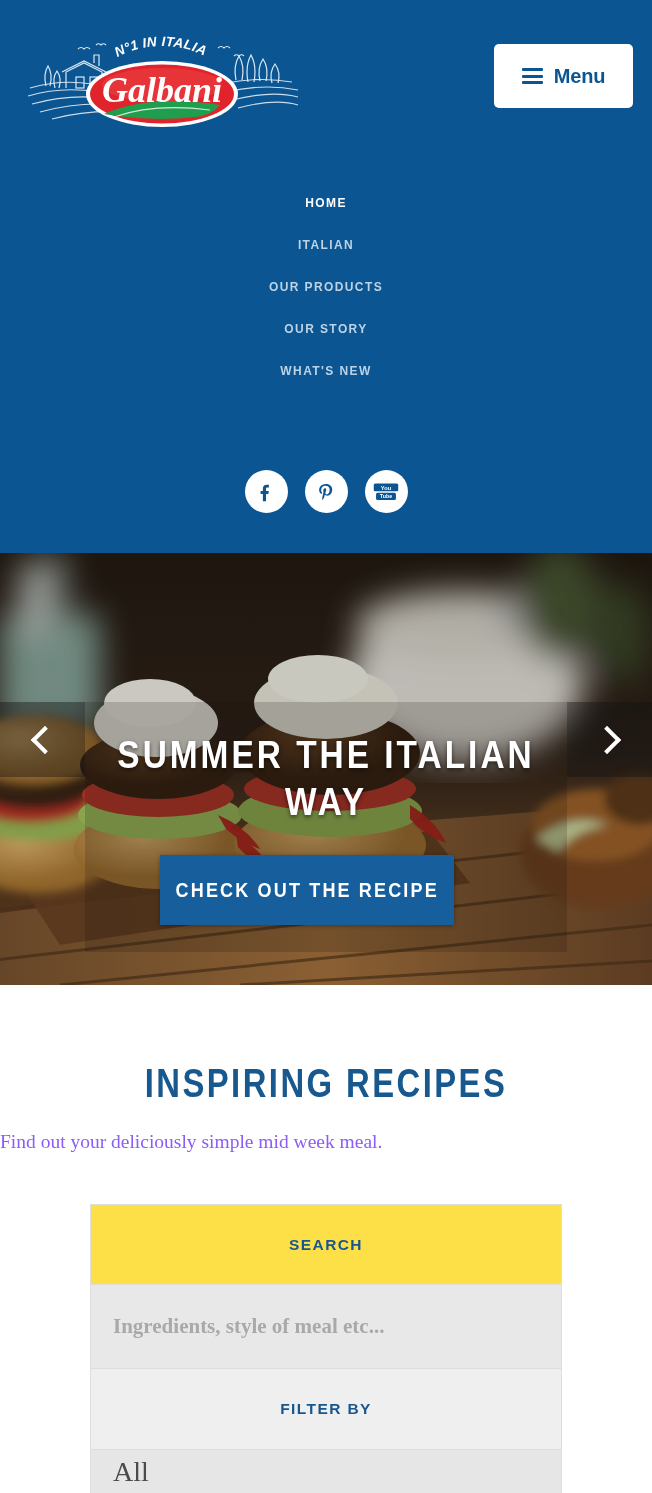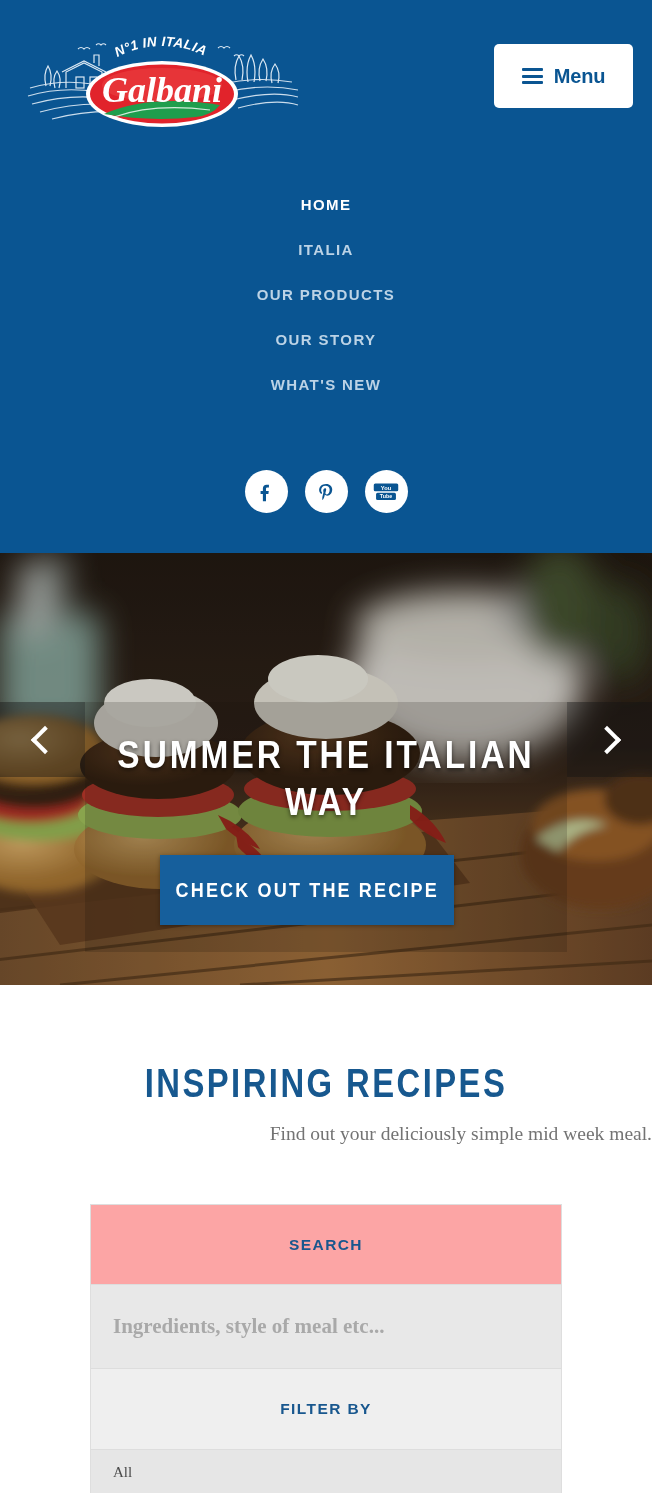--- a/index.html
+++ b/index.html
@@ -41,21 +41,21 @@
     letter-spacing:-0.2px; line-height:1;
   }
 
   
   .nav{
     position:absolute; left:0; top:182px; width:652px;
     text-align:center;
   }
   .nav-item{
     display:block; width:100%;
-    font-size:15px; font-weight:bold; letter-spacing:1.4px;
+    font-size:12px; font-weight:bold; letter-spacing:1.4px;
     color:#bcd3e6; text-decoration:none;
     line-height:1; padding:15px 0; cursor:pointer;
   }
   .nav-item.active{ color:#ffffff; }
 
   .social{
     position:absolute; left:0; top:470px; width:652px;
     display:flex; justify-content:center; gap:17px;
   }
   .soc{
@@ -120,55 +120,55 @@
     background:#ffffff;
   }
   .section-title{
     position:absolute; left:0; top:78px; width:652px; text-align:center;
     color:#17588f; font-size:40px; font-weight:bold;
     letter-spacing:3px; text-transform:uppercase;
     font-family:"Liberation Sans Narrow","Liberation Sans",sans-serif;
     transform:scaleX(0.82); line-height:1;
   }
   .section-sub{
-    position:absolute; left:0; top:135px; width:652px; text-align:right;
-    color:#737373; font-size:19.5px;
+    position:absolute; left:0; top:143px; width:652px; text-align:left;
+    color:#8b5cf6; font-size:19.5px;
     font-family:"Liberation Serif", serif; line-height:1.4;
   }
 
   
   .panel{
     position:absolute; left:90px; top:1204px;
     width:472px; height:289px;
     border:1px solid #dedede; border-bottom:none;
     background:#efefef; overflow:hidden;
   }
   .panel-row{
     position:relative; width:100%;
     display:flex; align-items:center;
     border-bottom:1px solid #dddddd;
   }
-  .row-search{ height:80px; justify-content:center; background:#fca5a5; }
+  .row-search{ height:80px; justify-content:center; background:#fde047; }
   .row-input { height:84px; justify-content:flex-start; background:#e8e8e8; }
   .row-filter{ height:81px; justify-content:center; background:#efefef; }
   .row-all   { height:44px; justify-content:flex-start; background:#e6e6e6; border-bottom:none; }
 
   .row-heading{
     color:#18578e; font-size:15.5px; font-weight:bold;
     letter-spacing:1.4px; text-transform:uppercase;
   }
   .search-input{
     width:100%; height:100%; border:none; outline:none; background:transparent;
     padding:0 22px; color:#7d7d7d; font-size:21px;
     font-family:"Liberation Serif", serif;
     font-weight:bold;
   }
   .search-input::placeholder{ color:#a9a9a9; opacity:1; }
   .all-label{
-    padding-left:22px; color:#4a4a4a; font-size:15px;
+    padding-left:22px; color:#4a4a4a; font-size:28px;
     font-family:"Liberation Serif", serif;
   }
 </style>
 </head>
 <body>
 
 <div class="page">
 
   <div class="header">
 
@@ -236,21 +236,21 @@
       <span class="burger">
         <i></i>
           <i></i>
           <i></i>
       </span>
       <span class="menu-label">Menu</span>
     </div>
 
     <nav class="nav">
       <a class="nav-item active">HOME</a>
-      <a class="nav-item">ITALIA</a>
+      <a class="nav-item">ITALIAN</a>
       <a class="nav-item">OUR PRODUCTS</a>
       <a class="nav-item">OUR STORY</a>
       <a class="nav-item">WHAT'S NEW</a>
     </nav>
 
     <div class="social">
       <a class="soc">
         <svg width="22" height="22" viewBox="0 0 24 24">
           <path fill="#0a5592" d="M15.2 4.2h-2.6c-2.4 0-4 1.6-4 4.1V11H6.1v3.2h2.5V22h3.4v-7.8h2.6l.4-3.2h-3V8.7c0-.9.3-1.5 1.5-1.5h1.7V4.2z"></path>
         </svg>

